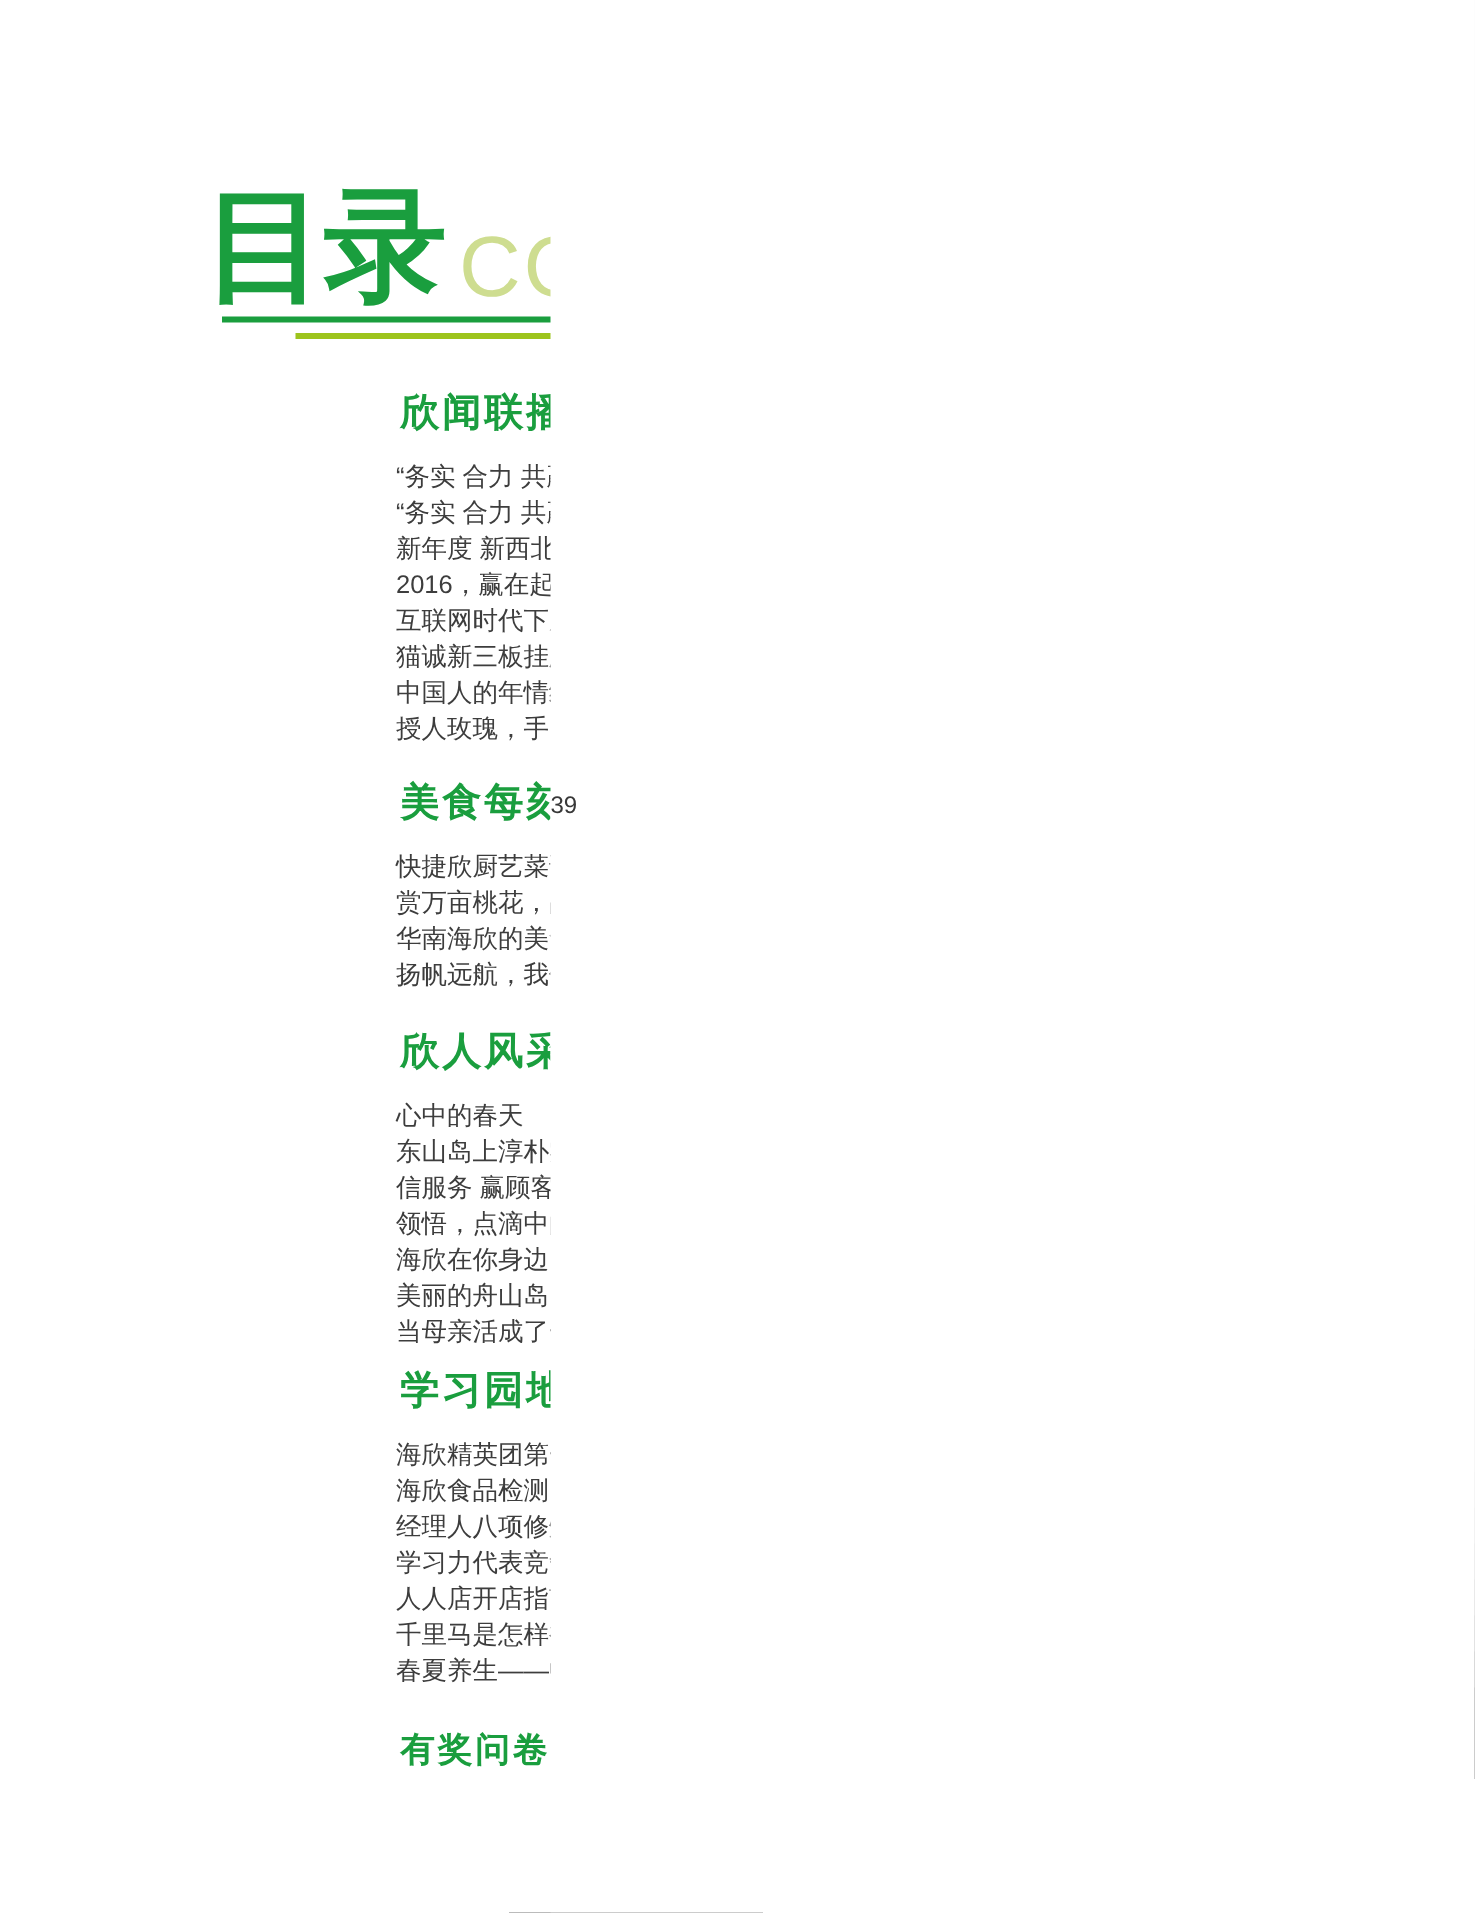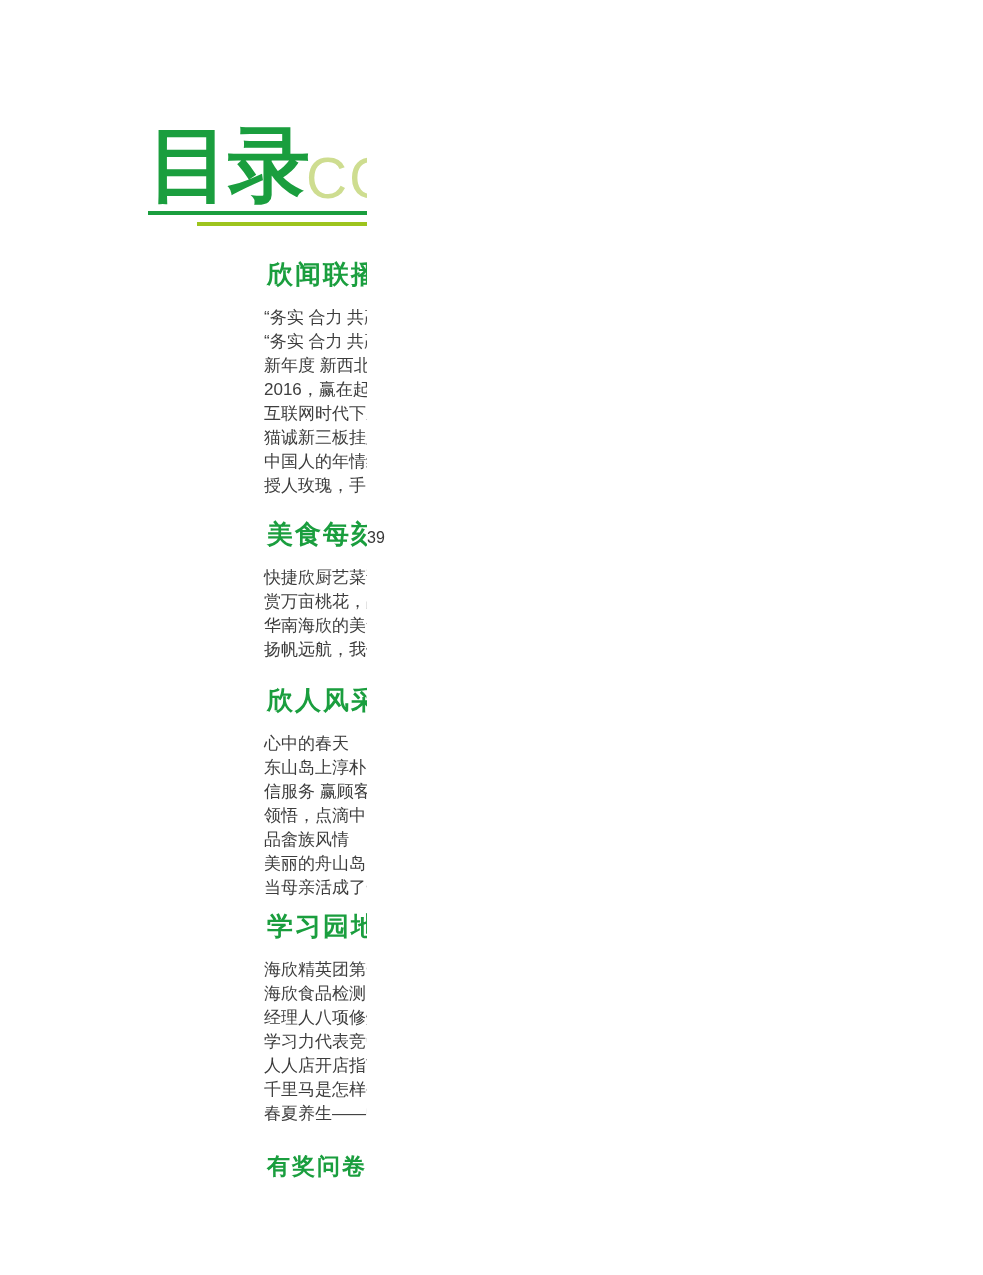--- a/index.html
+++ b/index.html
@@ -8,21 +8,21 @@
     position:relative;
     width:983px; height:1275px;
     margin:0 auto;
     background:#ffffff;
     overflow:hidden;
     font-family:"Liberation Sans", sans-serif;
   }
 
   
   .title-cn {
-    position:absolute; left:148px; top:122px;
+    position:absolute; left:136px; top:122px;
     font-size:82px; line-height:1.05; font-weight:900;
     letter-spacing:-2px; color:#1a9e3e;
   }
   .title-en {
     position:absolute; left:306px; top:150px;
     font-size:57px; line-height:1; font-weight:400;
     letter-spacing:2px; color:#cedd90;
   }
   .rule-green {
     position:absolute; left:148px; top:211px;
@@ -177,21 +177,21 @@
             <span class="label">信服务 赢顾客</span>
             <span class="leader"></span>
             <span class="page">25</span>
           </div>
           <div class="row">
             <span class="label">领悟，点滴中的海欣精神</span>
             <span class="leader"></span>
             <span class="page">26</span>
           </div>
           <div class="row">
-            <span class="label">品畲族风情</span>
+            <span class="label">海欣在你身边</span>
             <span class="leader"></span>
             <span class="page">27/28</span>
           </div>
           <div class="row">
             <span class="label">美丽的舟山岛 美丽的海欣人</span>
             <span class="leader"></span>
             <span class="page">29</span>
           </div>
           <div class="row">
             <span class="label">当母亲活成了一株石竹</span>

